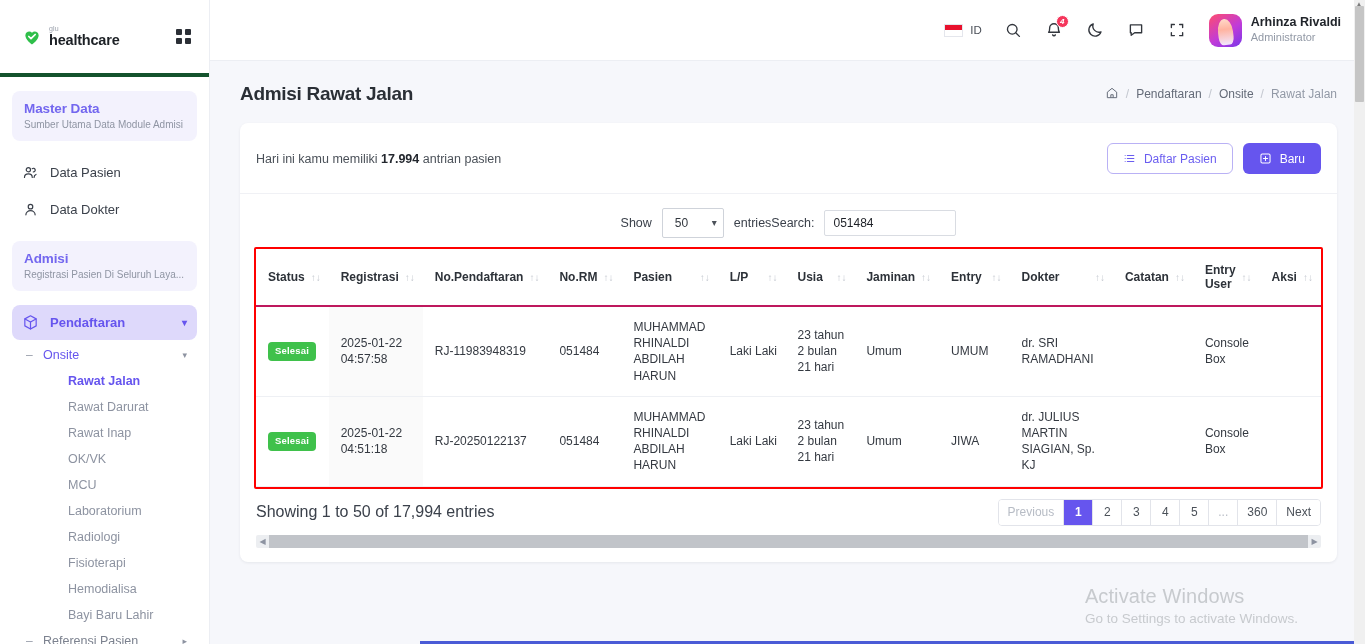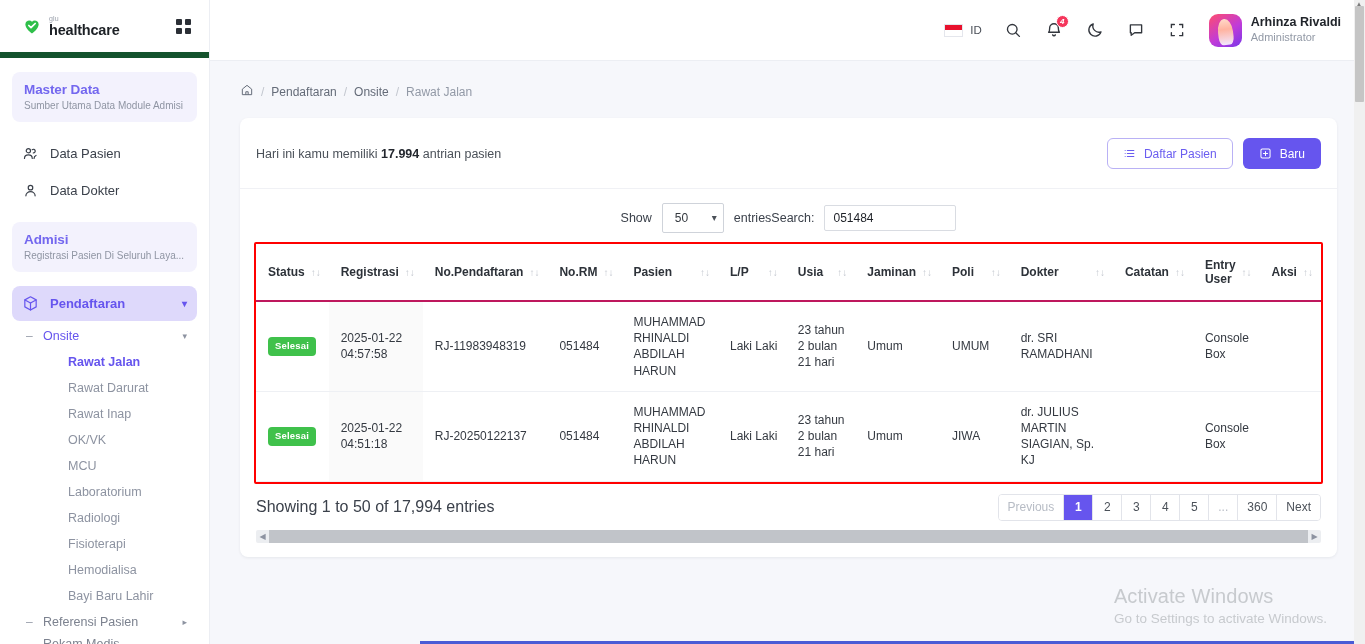--- a/index.html
+++ b/index.html
@@ -13,23 +13,23 @@
   .app { position: relative; width: 1365px; height: 644px; display: flex; }
 
   
   .sidebar {
     width: 210px; height: 644px; background: #ffffff;
     border-right: 1px solid #eceef3;
     display: flex; flex-direction: column;
     position: relative; z-index: 5;
   }
   .brand-row {
-    height: 58px; display: flex; align-items: center;
+    height: 77px; display: flex; align-items: center;
     justify-content: space-between; padding: 0 18px 0 22px;
-    border-bottom: 6px solid #14532d;
+    border-bottom: 4px solid #14532d;
   }
   .brand { display: flex; align-items: center; gap: 7px; }
   .brand-logo { width: 20px; height: 20px; flex: none; }
   .brand-text { display: flex; flex-direction: column; line-height: 1; }
   .brand-sub { font-size: 7px; color: #9aa0ac; letter-spacing: .2px; margin-bottom: 1px; }
   .brand-name { font-size: 14.5px; font-weight: bold; color: #1c2025; letter-spacing: -.2px; }
   .grid-icon { display: grid; grid-template-columns: 6px 6px; grid-template-rows: 6px 6px; gap: 3px; cursor: pointer; }
   .grid-icon i { background: #2b2f36; border-radius: 1px; display: block; }
 
   .side-scroll { flex: 1; overflow: hidden; padding: 14px 12px 0 12px; }
@@ -179,21 +179,21 @@
     border-right: 1px solid #e2e4ea; background: #fff;
   }
   .pg:last-child { border-right: none; }
   .pg.muted { color: #b7bcc5; }
   .pg.active { background: #6655ee; color: #fff; font-weight: bold; }
 
   .hscroll { margin: 9px 16px 0 16px; height: 13px; background: #eceef1; border-radius: 2px; display: flex; align-items: center; }
   .hscroll .arr { width: 13px; text-align: center; font-size: 8px; color: #8d93a1; cursor: pointer; }
   .hscroll .track { flex: 1; height: 13px; background: #c1c4c9; }
 
-  .watermark { position: absolute; right: 38px; bottom: 18px; text-align: left; user-select: none; }
+  .watermark { position: absolute; right: 67px; bottom: 18px; text-align: left; user-select: none; }
   .wm1 { font-size: 20px; color: #c7cace; font-weight: normal; letter-spacing: .1px; }
   .wm2 { font-size: 13.5px; color: #c7cace; margin-top: 3px; }
 
   .vscroll { position: absolute; top: 0; right: 0; width: 11px; height: 644px; background: #f0f0f0; }
   .vscroll .thumb { position: absolute; top: 6px; left: 1px; width: 9px; height: 96px; background: #c5c5c5; border-radius: 1px; }
   .vscroll .up { position: absolute; top: 0; left: 1px; font-size: 8px; color: #7c7c7c; }
   .bottom-bar { position: absolute; left: 210px; bottom: 0; width: 1145px; height: 3px; background: #4a5bd6; }
 </style>
 </head>
 <body>
@@ -340,20 +340,21 @@
       <div class="user-box">
         <span class="avatar"></span>
         <span class="user-meta">
           <span class="user-name">Arhinza Rivaldi</span>
           <span class="user-role">Administrator</span>
         </span>
       </div>
     </header>
 
     <div class="page-head">
+      <h1 class="page-title">Admisi Rawat Jalan</h1>
       <nav class="crumbs">
         <span>
           <svg viewBox="0 0 24 24" width="14" height="14" fill="none" stroke="#646b78" stroke-width="1.7" stroke-linejoin="round">
               <path d="M4 10.5L12 4l8 6.5V20H4z"></path>
               <path d="M10 20v-5h4v5"></path>
             </svg>
         </span>
         <span class="sep">/</span>
         <a>Pendaftaran</a>
         <span class="sep">/</span>
@@ -452,21 +453,21 @@
                     </span>
                   </th>
                 <th style="width:80px">
                     <span class="th-inner">
                       <span>Jaminan</span>
                       <span class="sortico">↑↓</span>
                     </span>
                   </th>
                 <th style="width:72px">
                     <span class="th-inner">
-                      <span>Poli</span>
+                      <span>Entry</span>
                       <span class="sortico">↑↓</span>
                     </span>
                   </th>
                 <th style="width:108px">
                     <span class="th-inner">
                       <span>Dokter</span>
                       <span class="sortico">↑↓</span>
                     </span>
                   </th>
                 <th style="width:76px">

